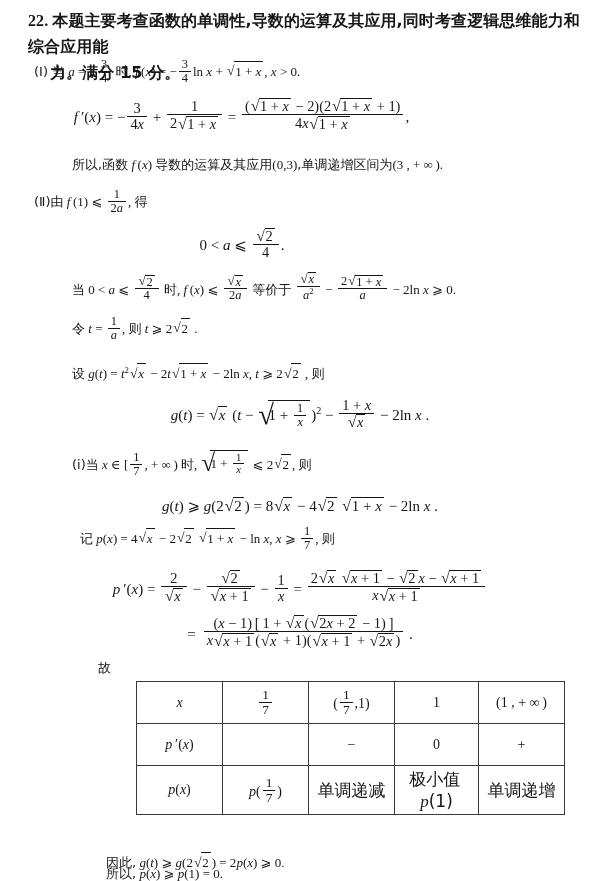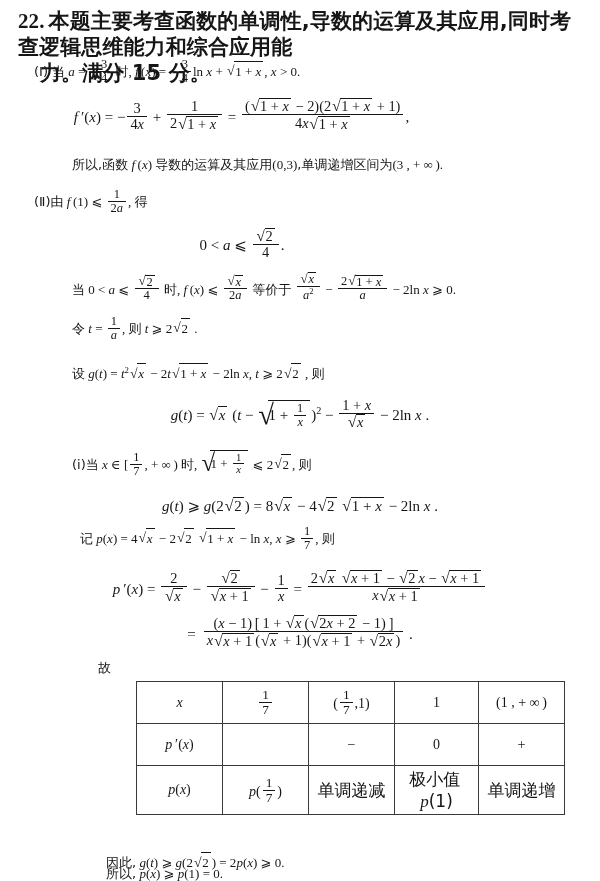--- a/index.html
+++ b/index.html
@@ -19,25 +19,25 @@
     width: 600px;
     height: 881px;
     position: relative;
     padding: 0;
     box-sizing: border-box;
   }
 
   
   .heading {
     position: absolute;
-    left: 18px;
+    left: 28px;
     top: 8px;
     width: 562px;
     font-weight: bold;
-    font-size: 21px;
+    font-size: 16px;
     line-height: 26px;
     letter-spacing: 0.1px;
   }
   .heading .ln2 {
     display: block;
     text-indent: 22px;
   }
 
   
   .line {

